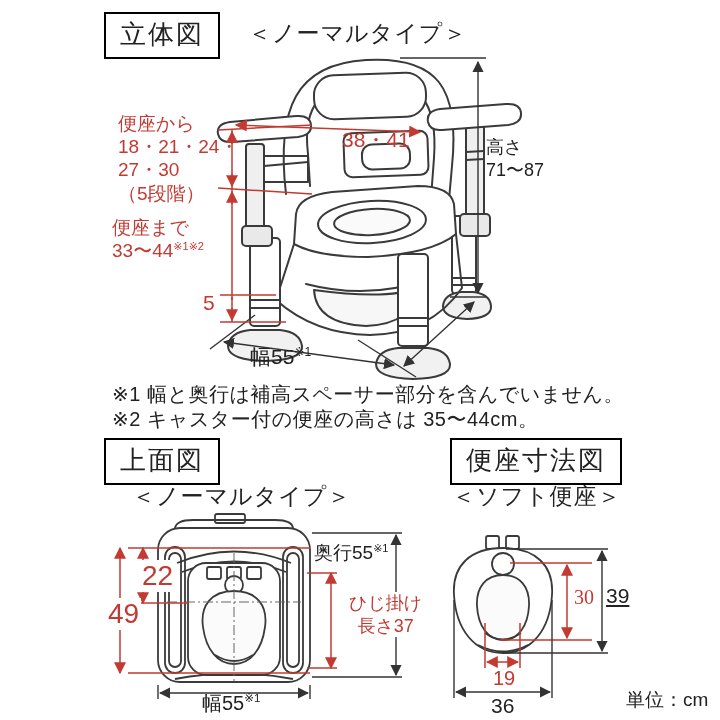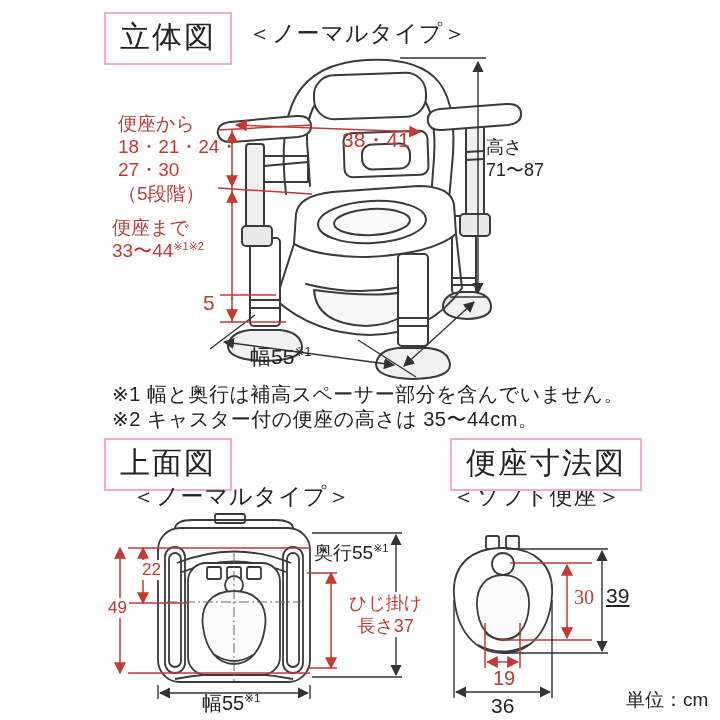--- a/index.html
+++ b/index.html
@@ -7,28 +7,28 @@
     --ink:#222;
     --line:#3a3a3a;
   }
   html,body{margin:0;padding:0;background:#fff;}
   #page{
     position:relative;width:720px;height:720px;background:#fff;overflow:hidden;
     font-family:"Liberation Sans","DejaVu Sans",sans-serif;color:var(--ink);
   }
   .abs{position:absolute;}
   .titlebox{
-    border:2px solid #f9a8d4;padding:3px 14px 5px 14px;font-size:30px;letter-spacing:2px;
+    border:2px solid #000000;padding:3px 14px 5px 14px;font-size:26px;letter-spacing:2px;
     background:#fff;white-space:nowrap;
   }
   .subtitle{font-size:23px;letter-spacing:1px;white-space:nowrap;font-family:Liberation Mono, monospace;}
   .red{color:var(--red);}
   .lbl{font-size:19px;line-height:1.22;white-space:nowrap;}
   .lbl-lg{font-size:18px;line-height:1.25;white-space:nowrap;}
-  .num{font-size:17px;white-space:nowrap;}
+  .num{font-size:28px;white-space:nowrap;}
   .mask{background:#fff;padding:0 2px;}
   sup.mark{font-size:0.58em;vertical-align:super;letter-spacing:0;}
   .note{font-size:20px;letter-spacing:0.5px;white-space:nowrap;}
   .center{text-align:center;margin-left:36px;}
   svg{display:block;}
 </style>
 </head>
 <body>
 
 <div id="page">

